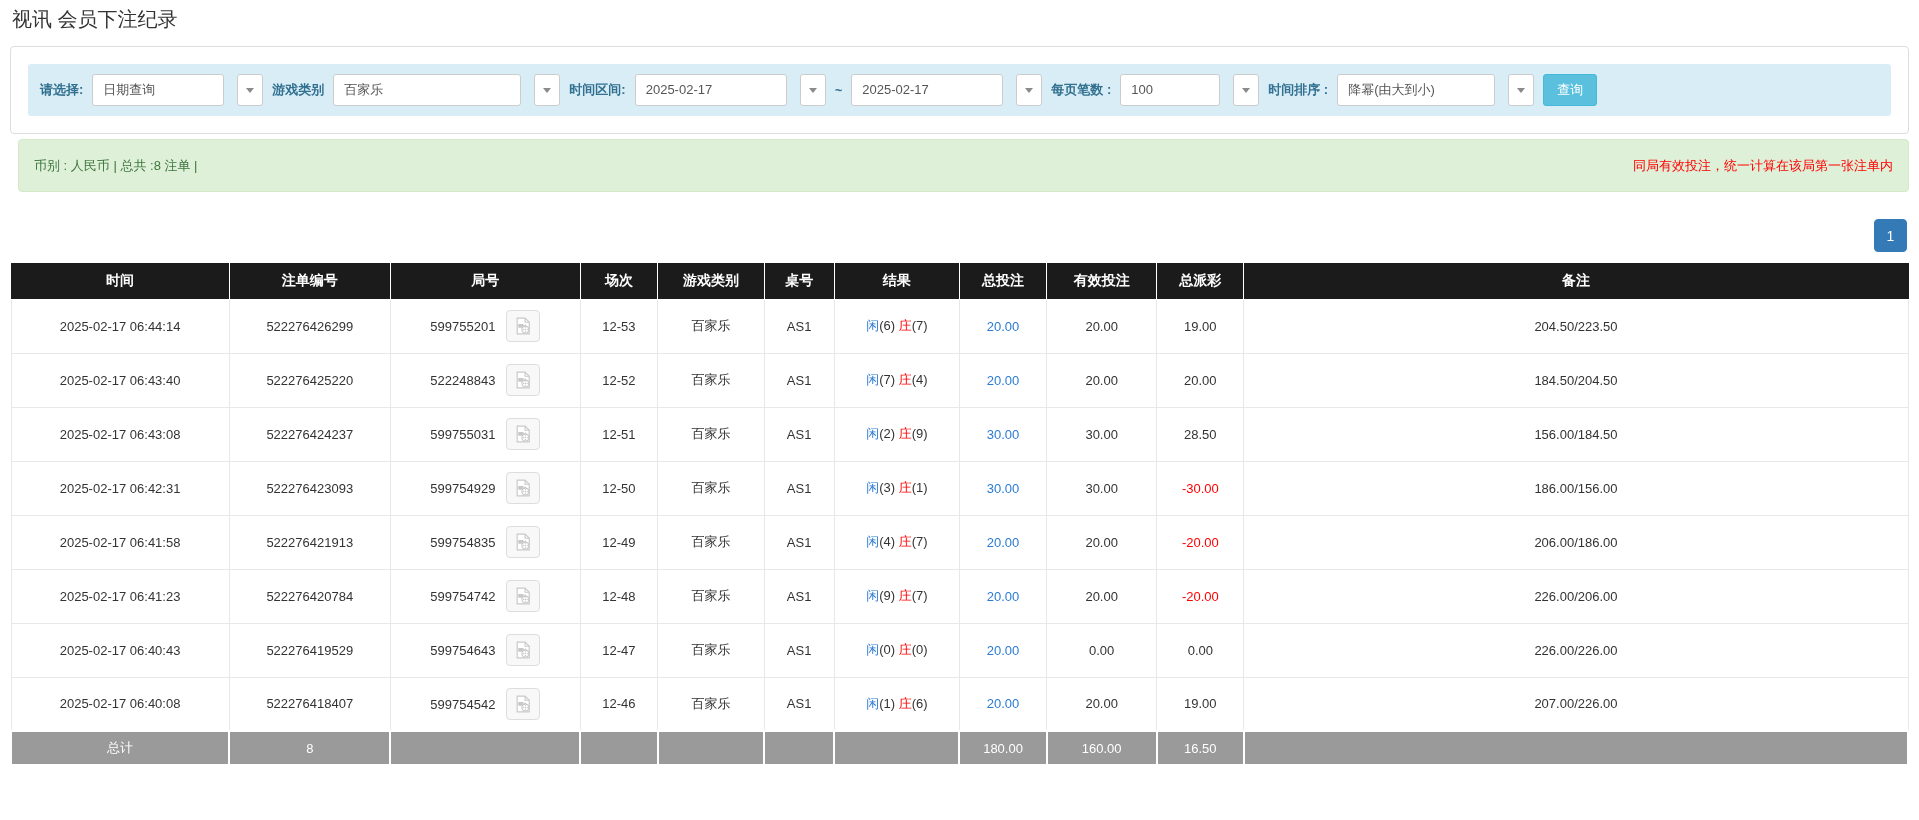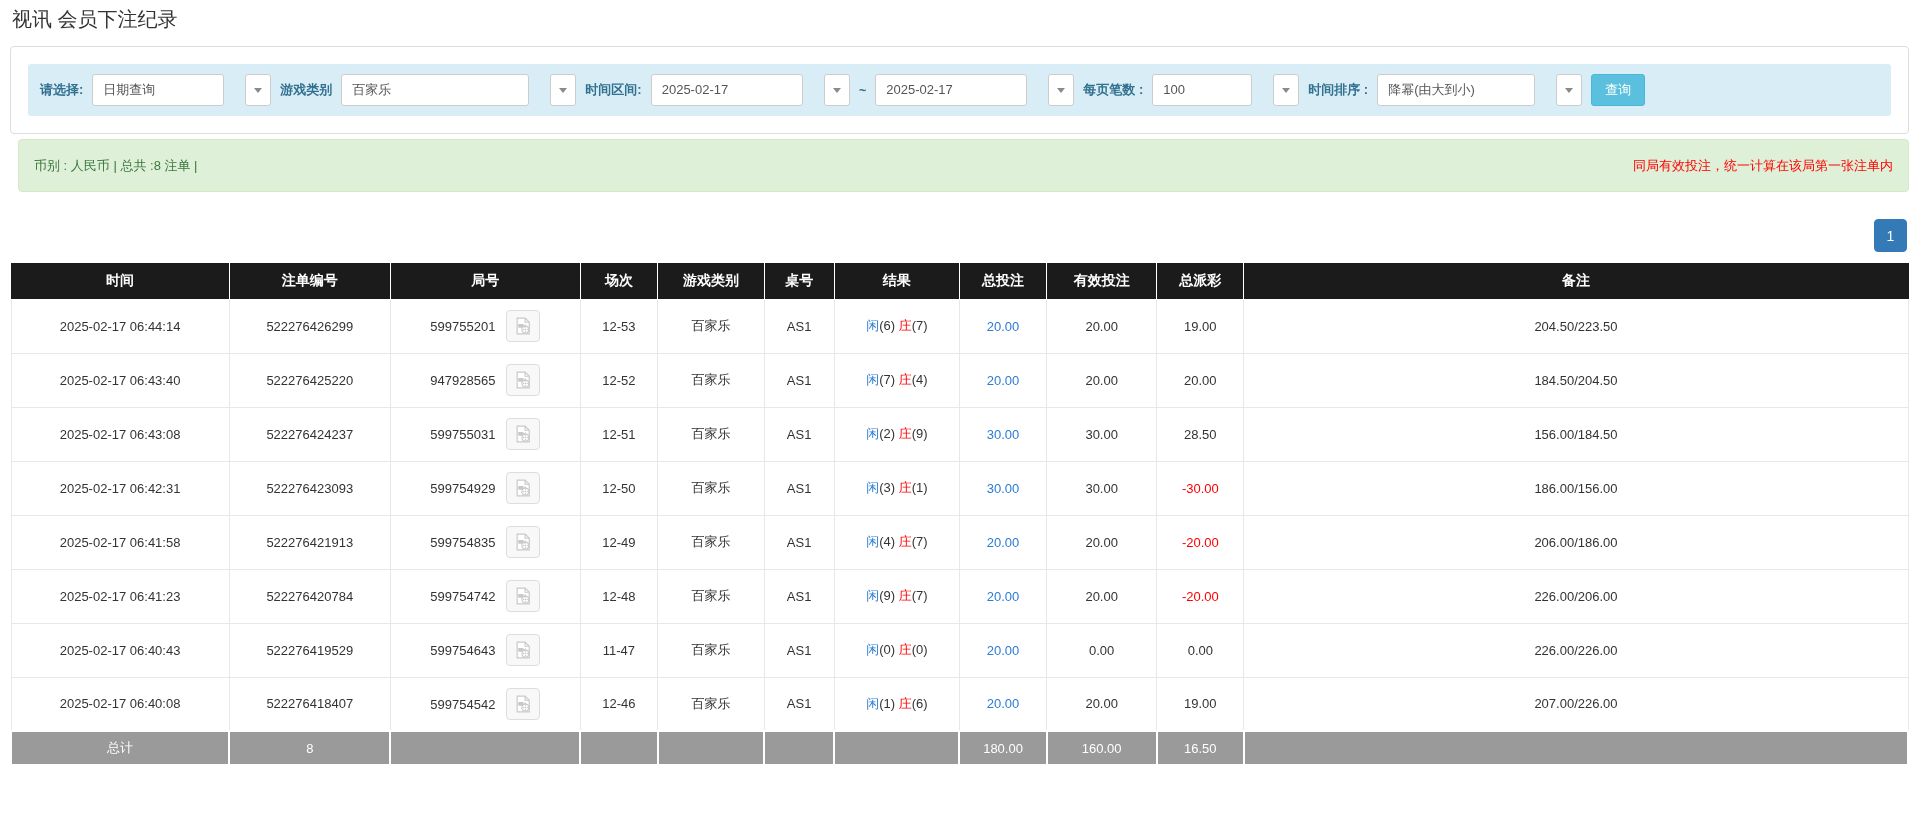--- a/index.html
+++ b/index.html
@@ -6,21 +6,21 @@
   html,body { width: 1919px; height: 820px; background: #fff;
     font-family: "Liberation Sans", sans-serif; color: #333; }
   .page { padding: 0 10px; width: 1919px; height: 820px; overflow: hidden; }
 
   .page-title { font-size: 20px; font-weight: 400; color: #333; padding: 6px 2px 13px; }
 
   
   .filter-panel { border: 1px solid #ddd; border-radius: 4px; padding: 17px; margin-bottom: 5px; background:#fff; }
   .filter-bar { background: #d9edf7; border-radius: 3px; padding: 10px 12px; display: flex; align-items: center; gap: 9px; }
   .f-label { color: #31708f; font-weight: bold; font-size: 13px; white-space: nowrap; }
-  .combo { display: flex; gap: 21px; align-items: center; }
+  .combo { display: flex; gap: 13px; align-items: center; }
   .combo-box { background: #fff; border: 1px solid #ccc; border-radius: 3px; height: 32px;
     line-height: 30px; padding: 0 10px; font-size: 13px; color: #555; overflow: hidden; white-space: nowrap; }
   .combo-caret { width: 26px; height: 32px; background: #fff; border: 1px solid #ccc; border-radius: 3px;
     display: flex; align-items: center; justify-content: center; cursor: pointer; }
   .caret { width: 0; height: 0; border-left: 4px solid transparent; border-right: 4px solid transparent;
     border-top: 5px solid #8a8a8a; }
   .tilde { color: #31708f; font-weight: bold; font-size: 13px; }
   .search-btn { background: #5bc0de; border: 1px solid #46b8da; color: #fff; font-size: 13px;
     border-radius: 3px; height: 32px; padding: 0 13px; cursor: pointer; }
 
@@ -176,21 +176,21 @@
           <td>AS1</td>
           <td><span class="c-blue">闲</span><span>(6)</span> <span class="c-red">庄</span><span>(7)</span></td>
           <td class="c-link">20.00</td>
           <td>20.00</td>
           <td>19.00</td>
           <td>204.50/223.50</td>
         </tr>
         <tr>
           <td>2025-02-17 06:43:40</td>
           <td>522276425220</td>
-          <td><span class="round-no">947928565</span>
+          <td><span class="round-no">522248843</span>
   <span class="video-btn">
     <svg width="20" height="20" viewBox="0 0 24 24">
       <path d="M5 2.5 H14.5 L19.5 7.5 V21.5 H5 Z" fill="#ffffff" stroke="#c9c9c9" stroke-width="1.4"></path>
       <path d="M14.5 2.5 V7.5 H19.5" fill="none" stroke="#c9c9c9" stroke-width="1.4"></path>
       <rect x="6.2" y="9.5" width="6.5" height="4.6" rx="0.8" fill="#c9c9c9"></rect>
       <path d="M12.7 11.8 L15.6 9.9 V13.7 Z" fill="#c9c9c9"></path>
       <circle cx="14.8" cy="16.2" r="4.1" fill="#ffffff" stroke="#c9c9c9" stroke-width="1.3"></circle>
       <circle cx="14.8" cy="16.2" r="0.9" fill="#c9c9c9"></circle>
       <circle cx="14.8" cy="13.9" r="0.8" fill="#c9c9c9"></circle>
       <circle cx="14.8" cy="18.5" r="0.8" fill="#c9c9c9"></circle>
@@ -332,21 +332,21 @@
       <path d="M12.7 11.8 L15.6 9.9 V13.7 Z" fill="#c9c9c9"></path>
       <circle cx="14.8" cy="16.2" r="4.1" fill="#ffffff" stroke="#c9c9c9" stroke-width="1.3"></circle>
       <circle cx="14.8" cy="16.2" r="0.9" fill="#c9c9c9"></circle>
       <circle cx="14.8" cy="13.9" r="0.8" fill="#c9c9c9"></circle>
       <circle cx="14.8" cy="18.5" r="0.8" fill="#c9c9c9"></circle>
       <circle cx="12.6" cy="16.2" r="0.8" fill="#c9c9c9"></circle>
       <circle cx="17.0" cy="16.2" r="0.8" fill="#c9c9c9"></circle>
     </svg>
   </span>
 </td>
-          <td>11-47</td>
+          <td>12-47</td>
           <td>百家乐</td>
           <td>AS1</td>
           <td><span class="c-blue">闲</span><span>(0)</span> <span class="c-red">庄</span><span>(0)</span></td>
           <td class="c-link">20.00</td>
           <td>0.00</td>
           <td>0.00</td>
           <td>226.00/226.00</td>
         </tr>
         <tr>
           <td>2025-02-17 06:40:08</td>

